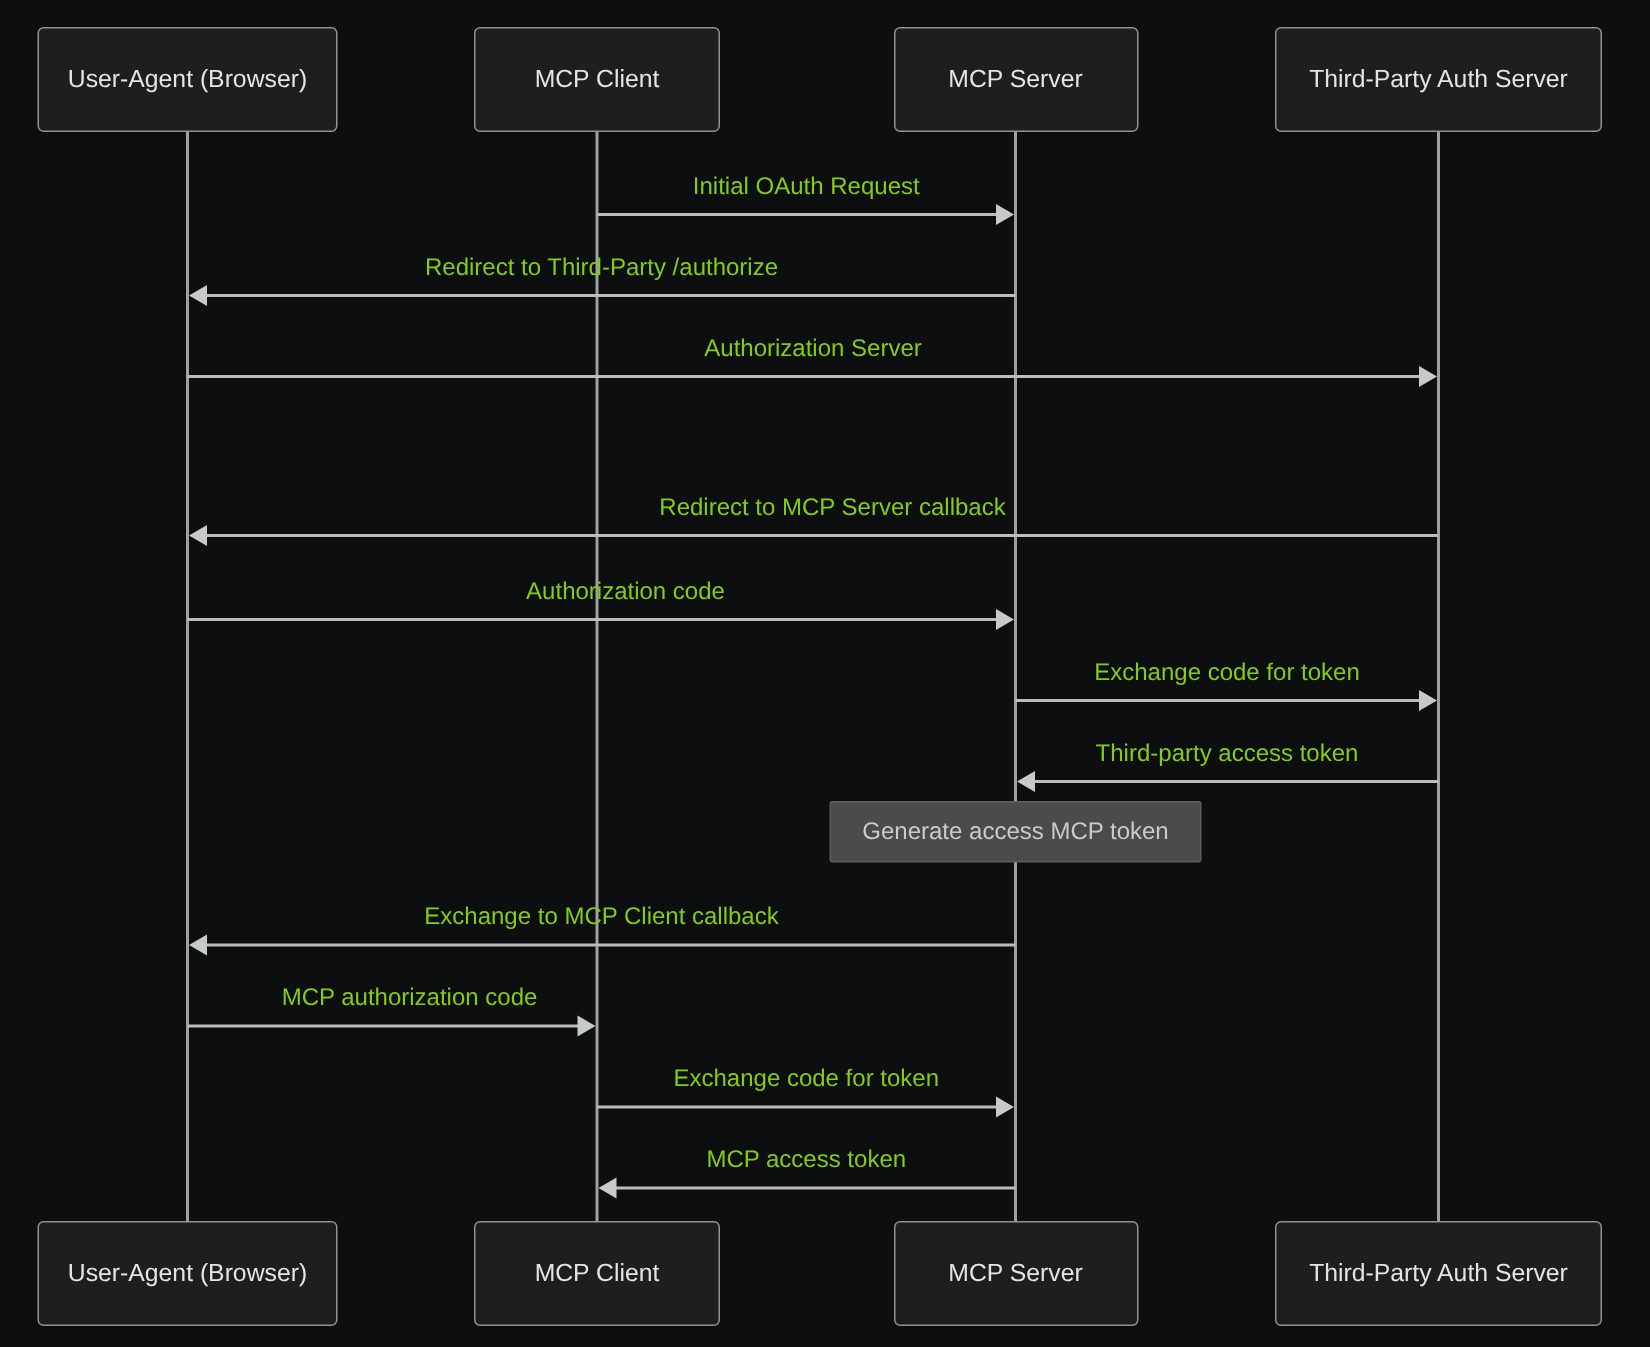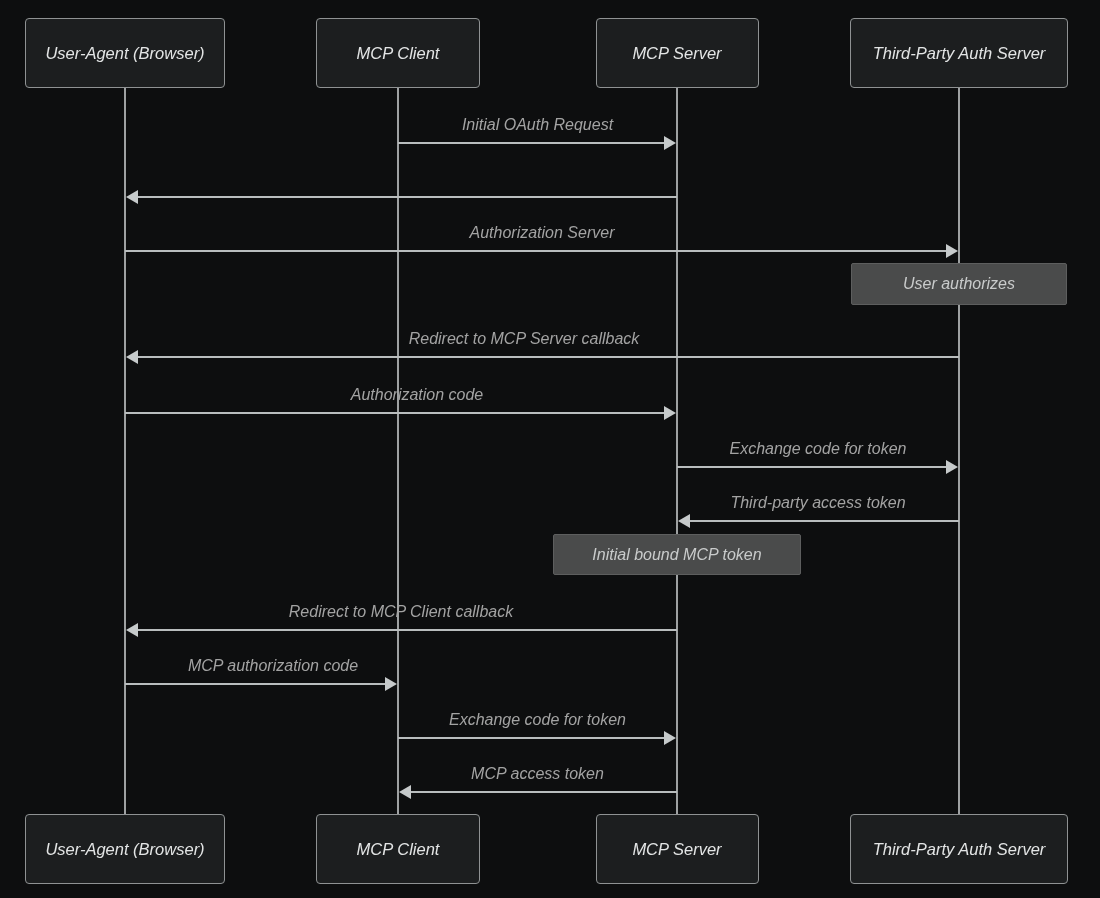--- a/index.html
+++ b/index.html
@@ -7,21 +7,20 @@
     padding: 0;
     background: #0d0e0f;
   }
   #stage {
     position: relative;
     width: 1100px;
     height: 898px;
     background: #0d0e0f;
     font-family: "Liberation Sans", "DejaVu Sans", sans-serif;
     overflow: hidden;
-    font-style: italic;
   }
   .actor-box {
     position: absolute;
     height: 70px;
     background: #1c1e1f;
     border: 1px solid #8f9293;
     border-radius: 4px;
     display: flex;
     align-items: center;
     justify-content: center;
@@ -55,21 +54,21 @@
     border-left: 12px solid #c6cacb;
   }
   .arrowhead.left {
     border-top: 7px solid transparent;
     border-bottom: 7px solid transparent;
     border-right: 12px solid #c6cacb;
   }
   .msg-label {
     position: absolute;
     transform: translateX(-50%);
-    color: #a3a3a3;
+    color: #84cc16;
     font-size: 16px;
     white-space: nowrap;
     z-index: 2;
   }
   .note-box {
     position: absolute;
     background: #4a4b4b;
     border: 1px solid #5d5e5e;
     border-radius: 2px;
     display: flex;
@@ -112,44 +111,42 @@
       <span>Third-Party Auth Server</span>
     </div>
     <div class="actor-box" style="left: 850px; top: 814px; width: 218px;">
       <span>Third-Party Auth Server</span>
     </div>
     <div class="msg-line" style="left: 398px; top: 142px; width: 269px;"></div>
     <div class="arrowhead right" style="top: 136px; left: 664px;"></div>
     <div class="msg-label" style="left: 537.5px; bottom: 764px;">Initial OAuth Request</div>
     <div class="msg-line" style="left: 135px; top: 196px; width: 542px;"></div>
     <div class="arrowhead left" style="top: 190px; left: 126px;"></div>
+    <div class="msg-label" style="left: 401px; bottom: 710px;">Redirect to Third-Party /authorize</div>
     <div class="msg-line" style="left: 125px; top: 250px; width: 824px;"></div>
     <div class="arrowhead right" style="top: 244px; left: 946px;"></div>
     <div class="msg-label" style="left: 542px; bottom: 656px;">Authorization Server</div>
-    <div class="note-box" style="left: 851px; top: 263px; width: 216px; height: 42px;">
-      <span>User authorizes</span>
-    </div>
     <div class="msg-line" style="left: 135px; top: 356px; width: 824px;"></div>
     <div class="arrowhead left" style="top: 350px; left: 126px;"></div>
-    <div class="msg-label" style="left: 524px; bottom: 550px;">Redirect to MCP Server callback</div>
+    <div class="msg-label" style="left: 555px; bottom: 550px;">Redirect to MCP Server callback</div>
     <div class="msg-line" style="left: 125px; top: 412px; width: 542px;"></div>
     <div class="arrowhead right" style="top: 406px; left: 664px;"></div>
     <div class="msg-label" style="left: 417px; bottom: 494px;">Authorization code</div>
     <div class="msg-line" style="left: 677px; top: 466px; width: 272px;"></div>
     <div class="arrowhead right" style="top: 460px; left: 946px;"></div>
     <div class="msg-label" style="left: 818px; bottom: 440px;">Exchange code for token</div>
     <div class="msg-line" style="left: 687px; top: 520px; width: 272px;"></div>
     <div class="arrowhead left" style="top: 514px; left: 678px;"></div>
     <div class="msg-label" style="left: 818px; bottom: 386px;">Third-party access token</div>
     <div class="note-box" style="left: 553px; top: 534px; width: 248px; height: 41px;">
-      <span>Initial bound MCP token</span>
+      <span>Generate access MCP token</span>
     </div>
     <div class="msg-line" style="left: 135px; top: 629px; width: 542px;"></div>
     <div class="arrowhead left" style="top: 623px; left: 126px;"></div>
-    <div class="msg-label" style="left: 401px; bottom: 277px;">Redirect to MCP Client callback</div>
+    <div class="msg-label" style="left: 401px; bottom: 277px;">Exchange to MCP Client callback</div>
     <div class="msg-line" style="left: 125px; top: 683px; width: 263px;"></div>
     <div class="arrowhead right" style="top: 677px; left: 385px;"></div>
     <div class="msg-label" style="left: 273px; bottom: 223px;">MCP authorization code</div>
     <div class="msg-line" style="left: 398px; top: 737px; width: 269px;"></div>
     <div class="arrowhead right" style="top: 731px; left: 664px;"></div>
     <div class="msg-label" style="left: 537.5px; bottom: 169px;">Exchange code for token</div>
     <div class="msg-line" style="left: 408px; top: 791px; width: 269px;"></div>
     <div class="arrowhead left" style="top: 785px; left: 399px;"></div>
     <div class="msg-label" style="left: 537.5px; bottom: 115px;">MCP access token</div>
   </div>

